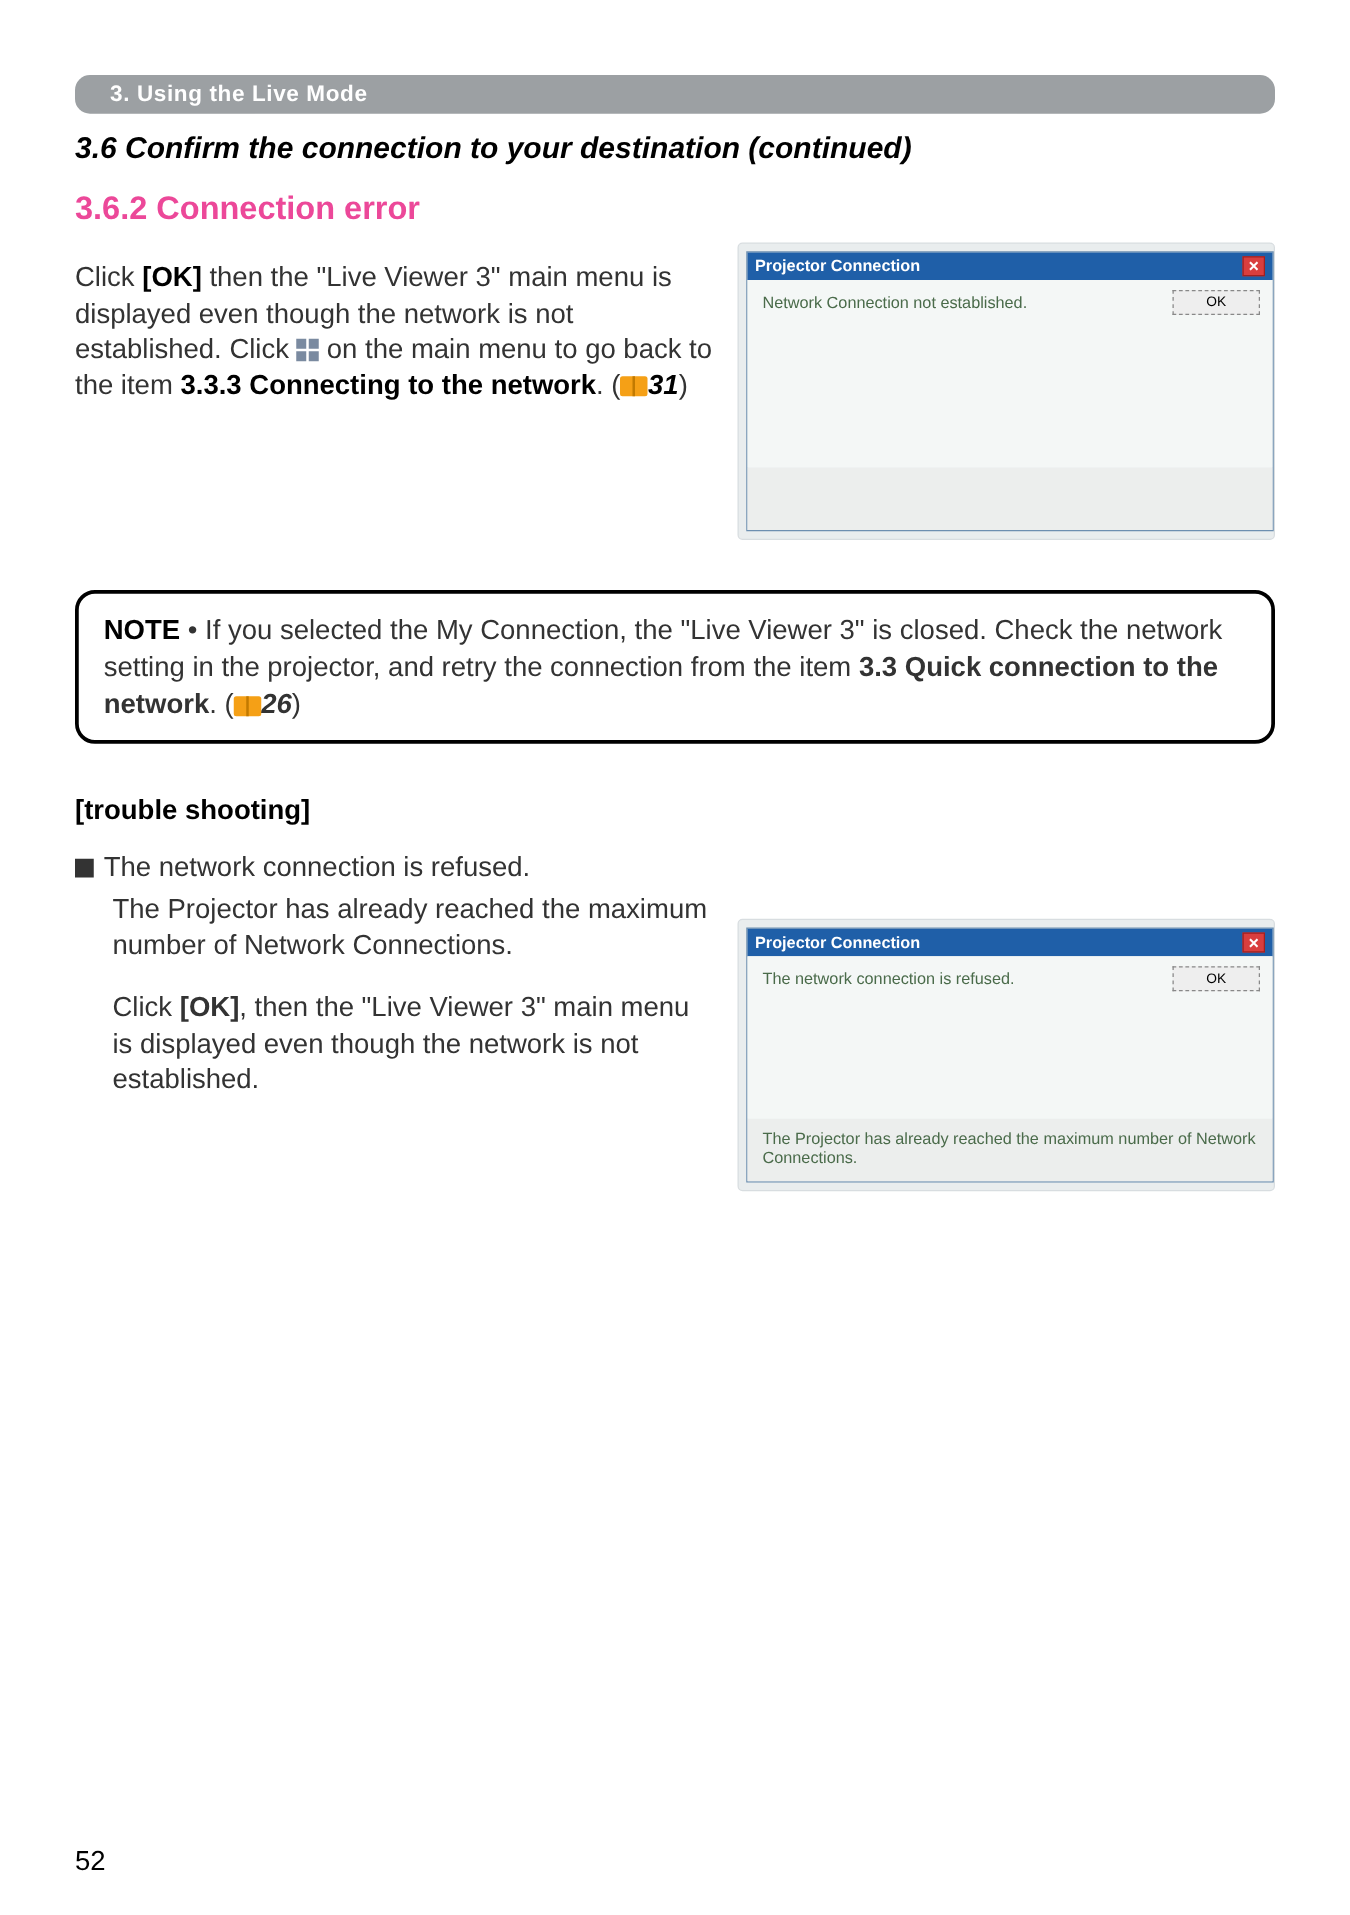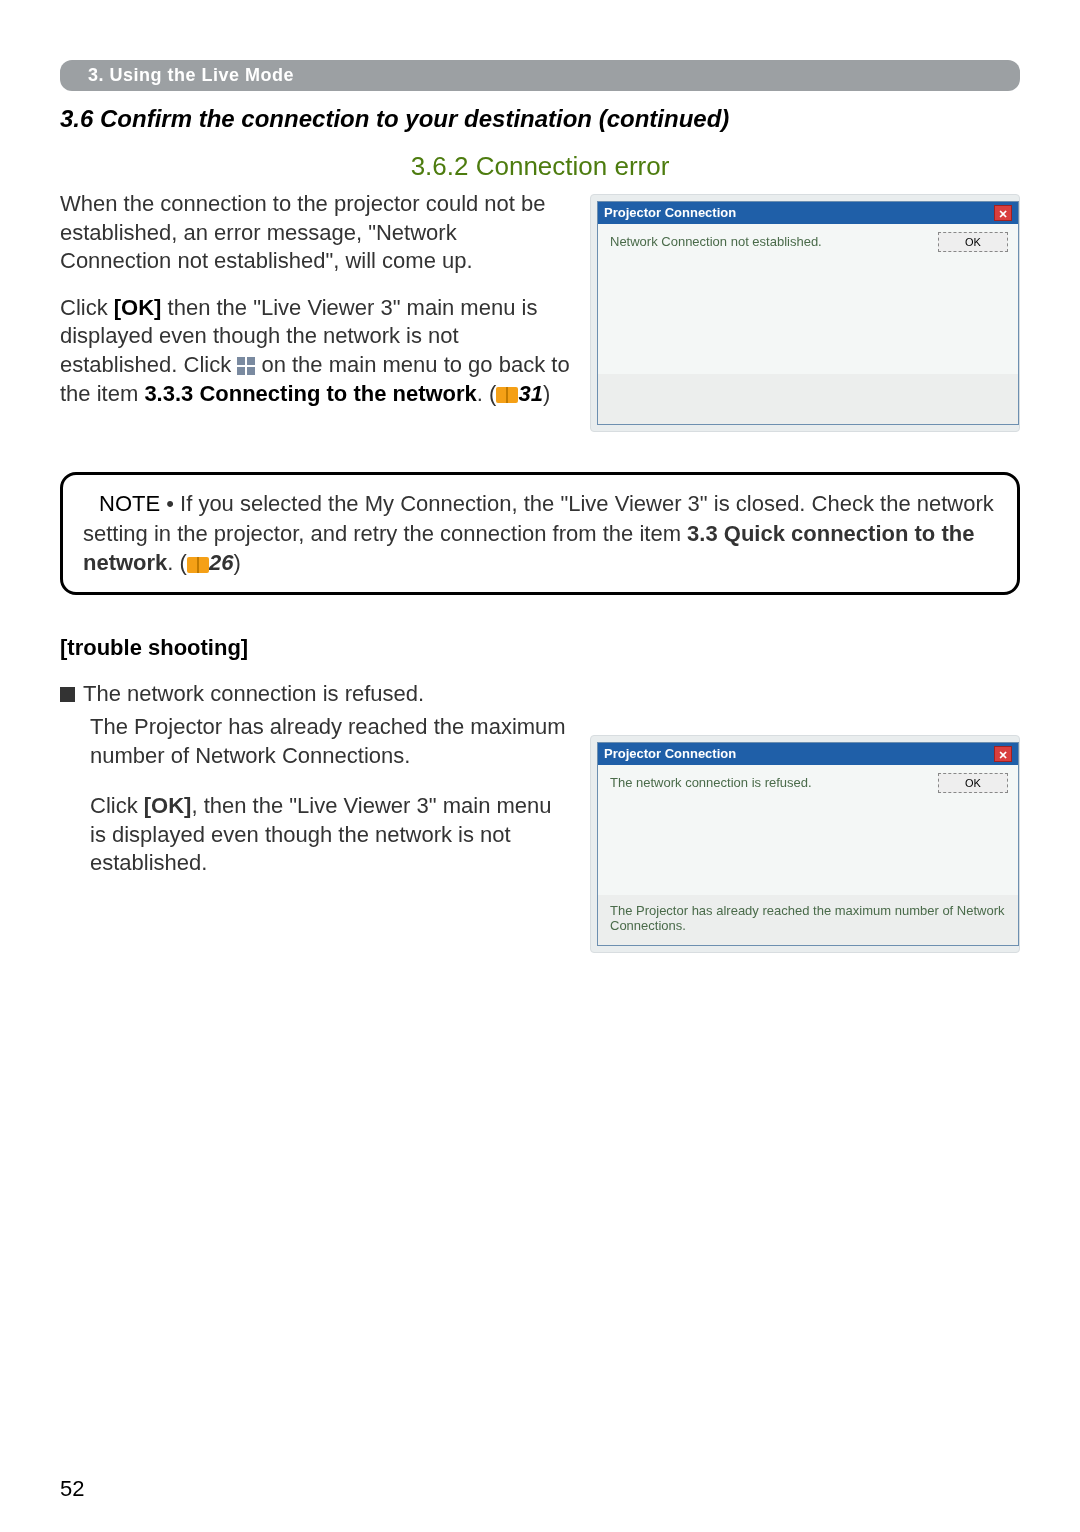--- a/index.html
+++ b/index.html
@@ -23,24 +23,23 @@
   }
   .subtitle {
     font-size: 24px;
     font-weight: bold;
     font-style: italic;
     color: #000000;
     margin-bottom: 18px;
   }
   .heading362 {
     font-size: 26px;
-    font-weight: 400;
-    color: #4d7c0f;
+    font-weight: 700;
+    color: #ec4899;
     margin-bottom: 8px;
-    text-align: center;
   }
   .two-col {
     display: flex;
     gap: 20px;
   }
   .left-col { flex: 1; }
   .right-col { width: 430px; }
   .body-text {
     font-size: 22px;
     color: #333;
@@ -66,23 +65,22 @@
   .note-box {
     border: 3px solid #000;
     border-radius: 16px;
     padding: 14px 20px;
     margin-top: 40px;
     font-size: 22px;
     color: #333;
     line-height: 1.35;
   }
   .note-box .note-label {
-    font-weight: 400;
-    color: #000;
-    margin-left: 16px;
+    font-weight: 700;
+    color: #000;
   }
   .ts-heading {
     font-weight: bold;
     font-size: 22px;
     color: #000;
     margin-top: 40px;
     margin-bottom: 20px;
   }
   .bullet-row {
     display: flex;
@@ -190,21 +188,20 @@
 <body>
 
 <div class="section-pill">3. Using the Live Mode</div>
 
 <div class="subtitle">3.6 Confirm the connection to your destination (continued)</div>
 
 <div class="heading362">3.6.2 Connection error</div>
 
 <div class="two-col">
   <div class="left-col">
-    <p class="body-text">When the connection to the projector could not be established, an error message, "Network Connection not established", will come up.</p>
     <br>
     <p class="body-text">
       <span>Click </span><strong>[OK]</strong><span> then the "Live Viewer 3" main menu is displayed even though the network is not established. Click </span><span class="grid-icon"></span><span> on the main menu to go back to the item </span><strong>3.3.3 Connecting to the network</strong><span>. (</span><span class="book-icon"></span><strong><em>31</em></strong><span>)</span>
     </p>
   </div>
   <div class="right-col">
     <div class="dialog-outer">
       <div class="dialog">
         <div class="dialog-title">
           <span>Projector Connection</span>

